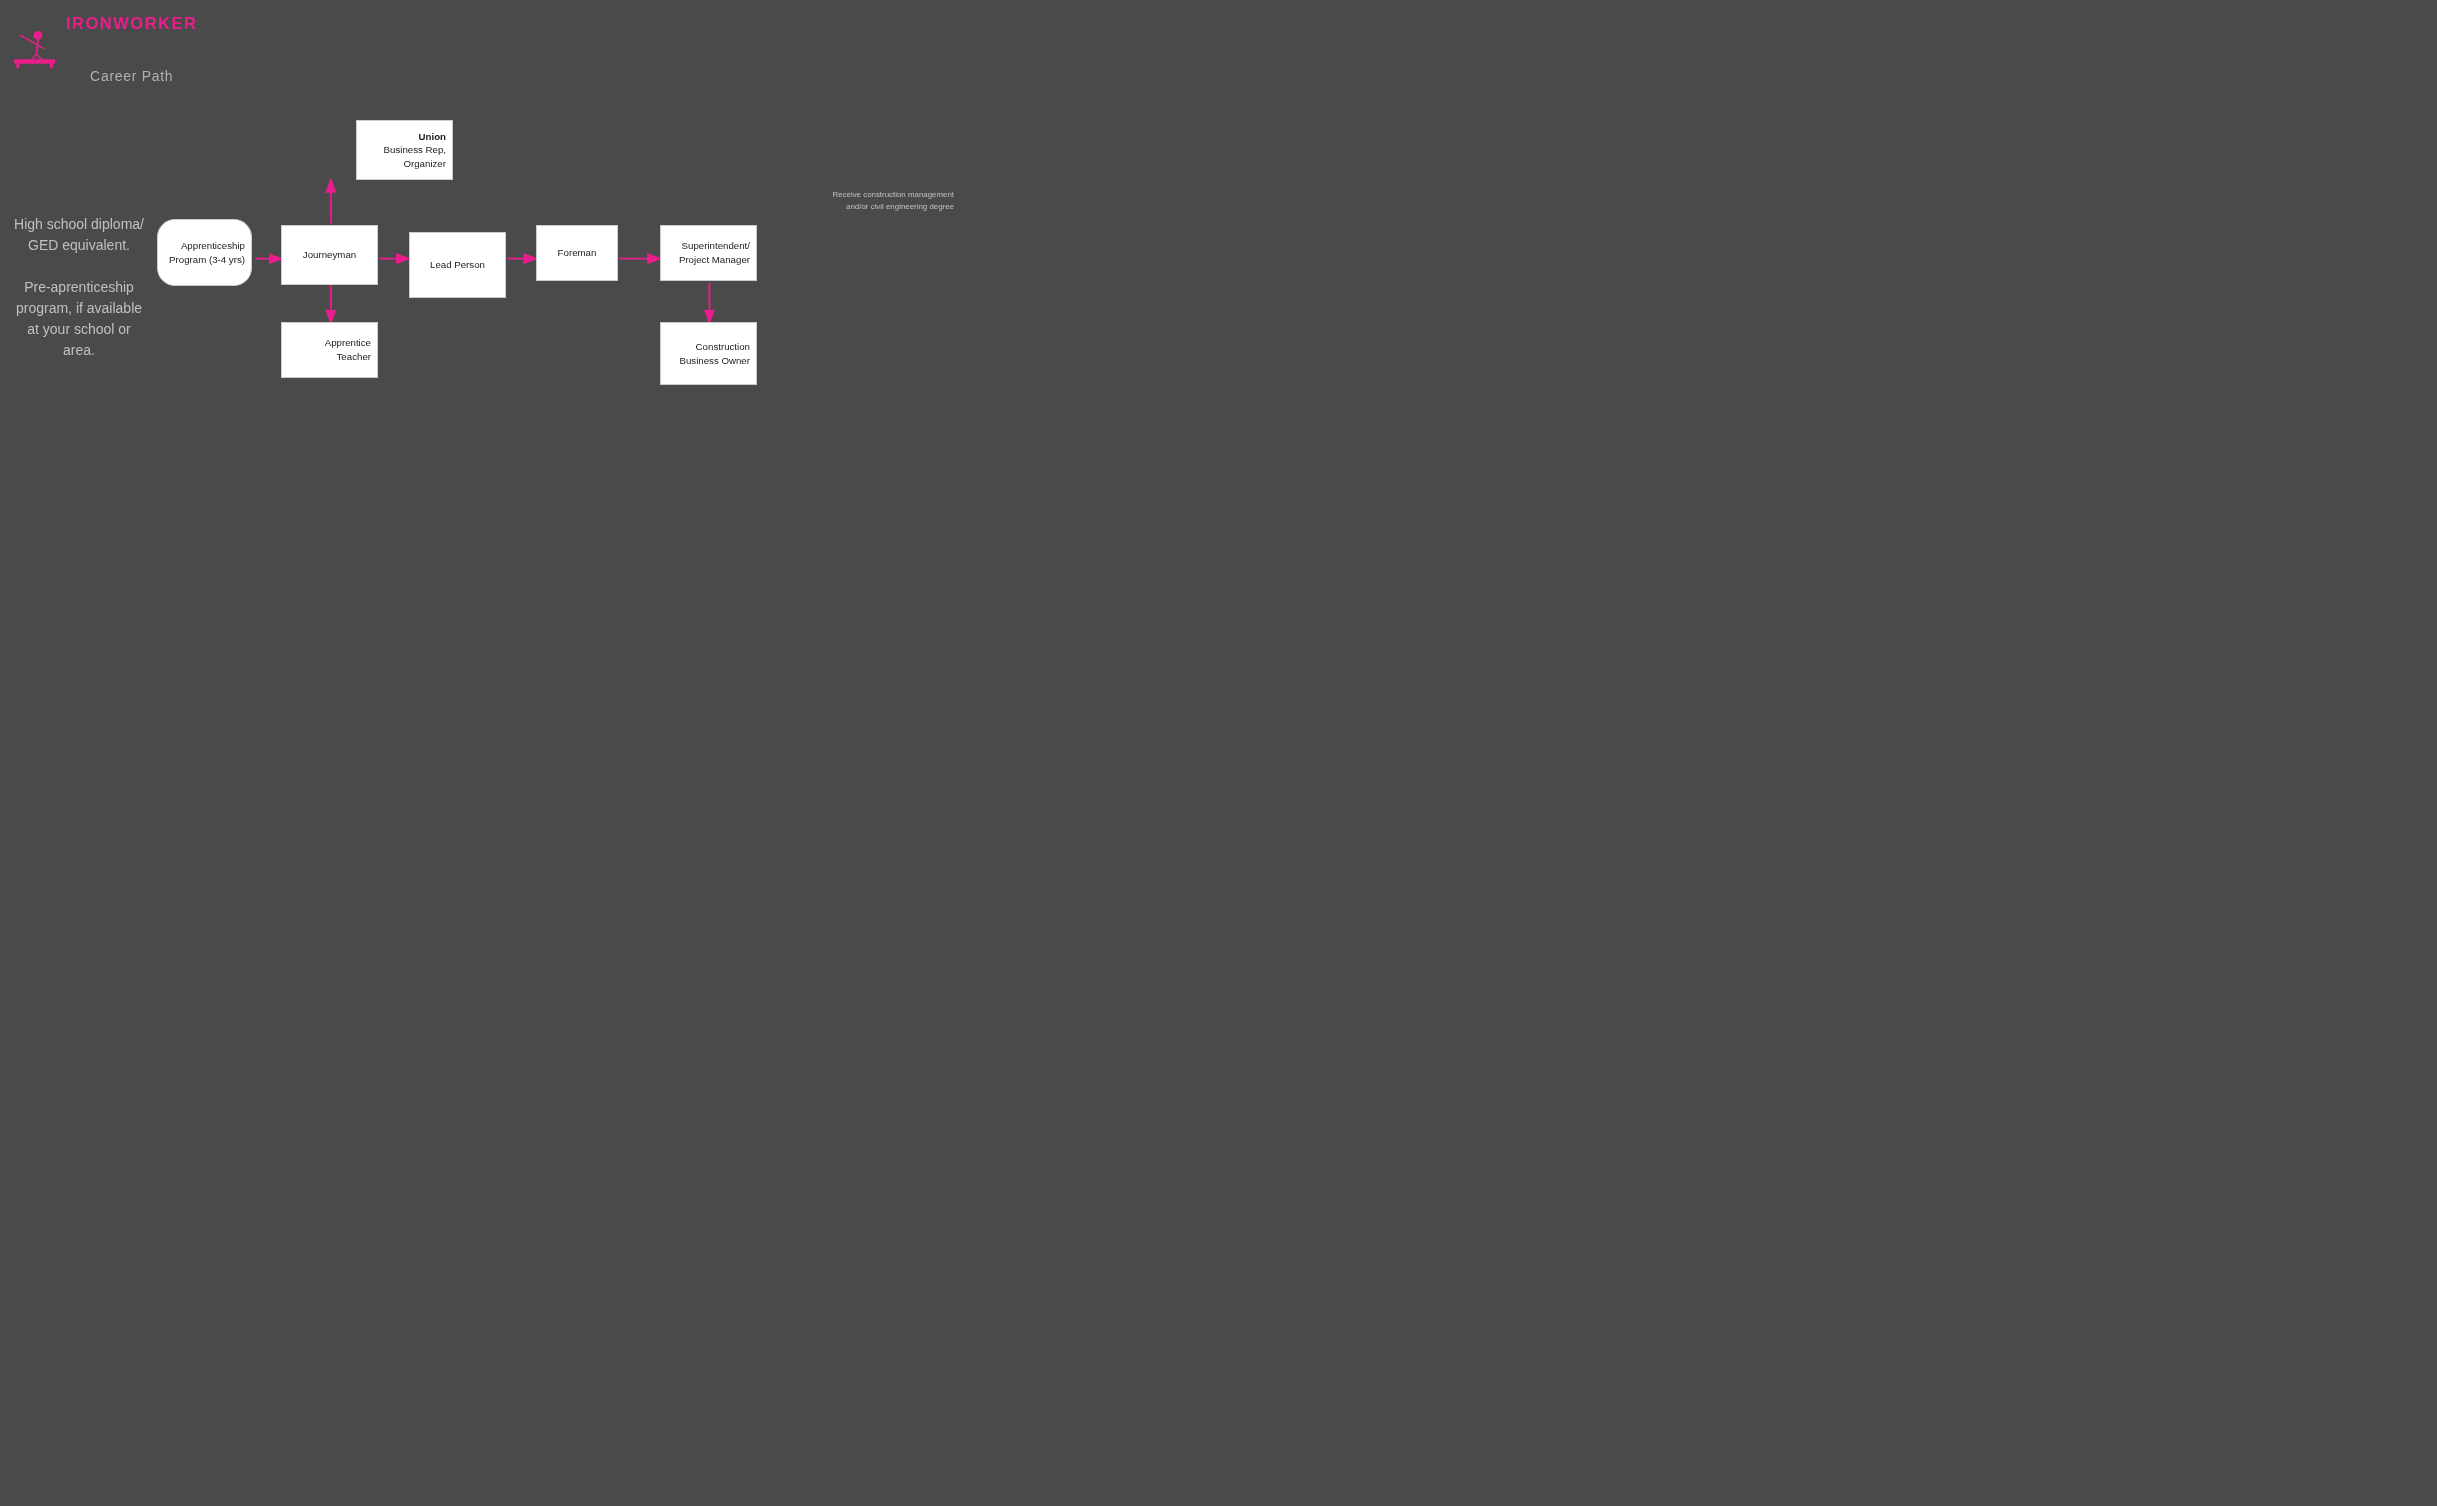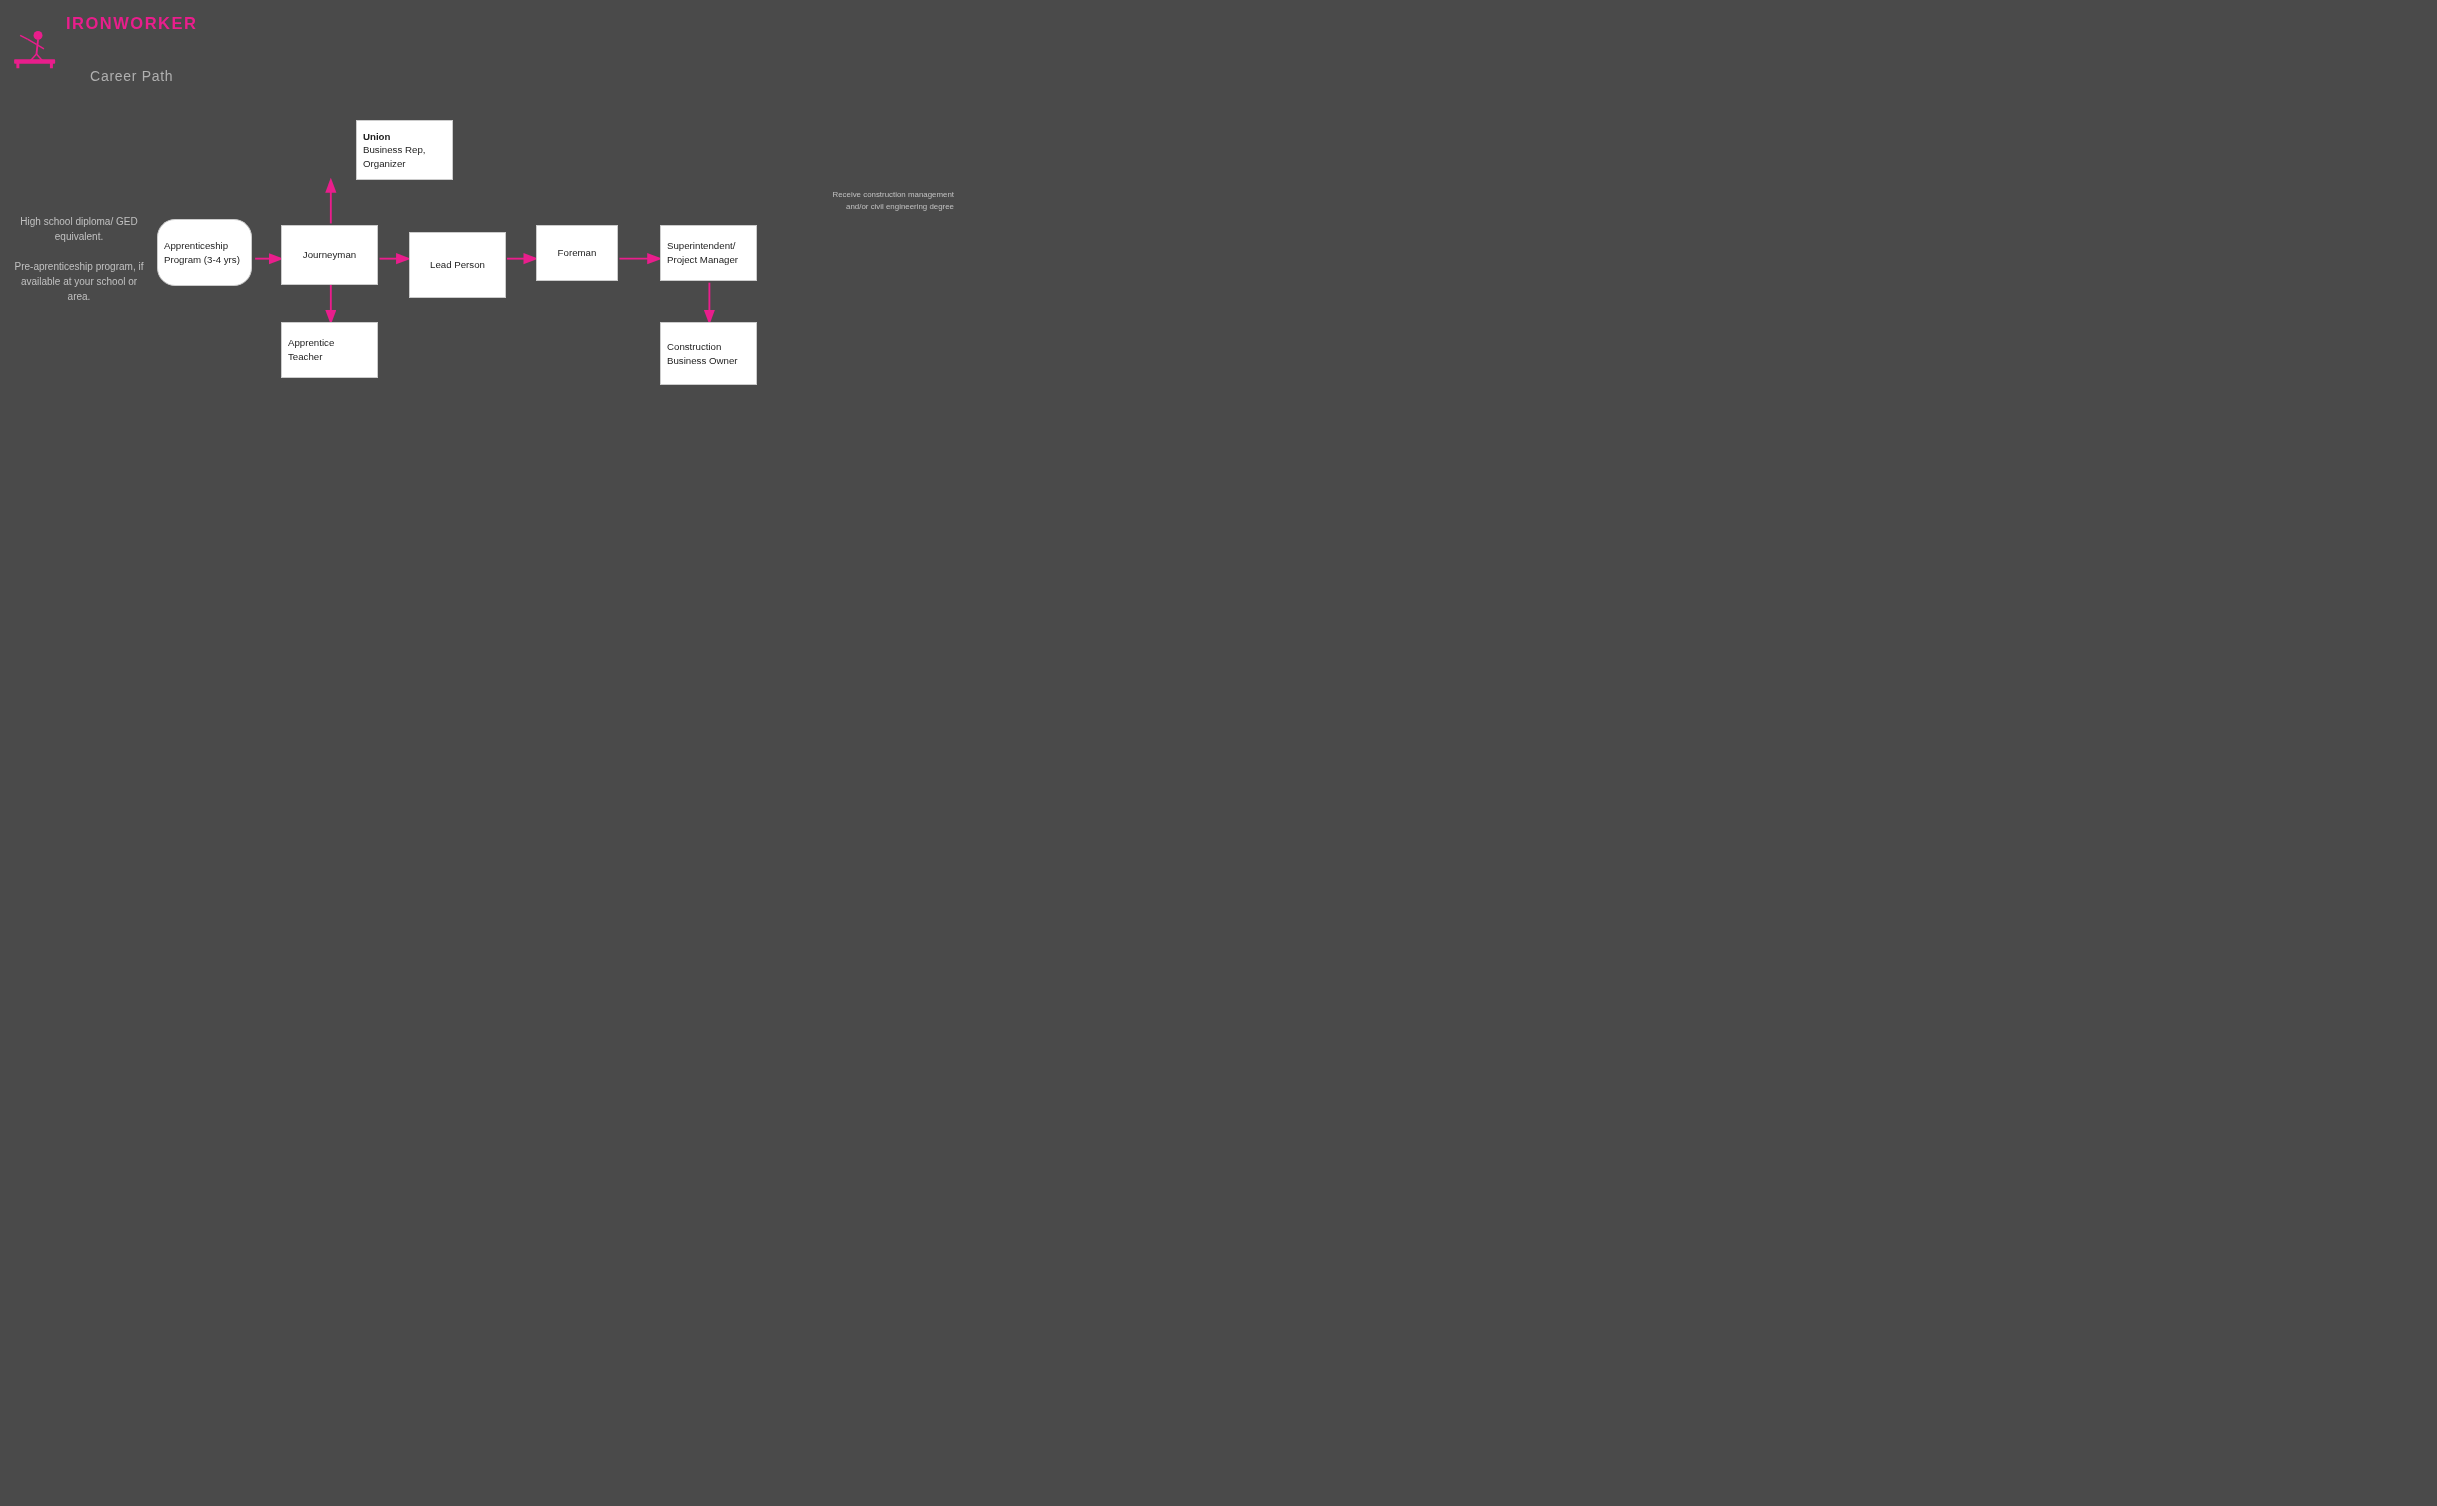--- a/index.html
+++ b/index.html
@@ -59,21 +59,21 @@
     }
 
     
     .box {
       position: absolute;
       background: white;
       border: 0.7px solid #ccc;
       display: flex;
       align-items: center;
       justify-content: center;
-      text-align: left;
+      text-align: right;
       font-size: 9.7px;
       color: #222;
       line-height: 1.4;
       padding: 6px;
     }
 
     .box.union {
       left: 356px;
       top: 45px;
       width: 97px;
@@ -134,21 +134,21 @@
       height: 63px;
     }
 
     
     .side-note-left {
       position: absolute;
       left: 13.5px;
       top: 139px;
       width: 131px;
       color: #c0c0c0;
-      font-size: 10px;
+      font-size: 14px;
       line-height: 1.5;
       text-align: center;
     }
 
     .side-note-right {
       position: absolute;
       right: 21px;
       top: 114px;
       width: 124px;
       color: #c0c0c0;

